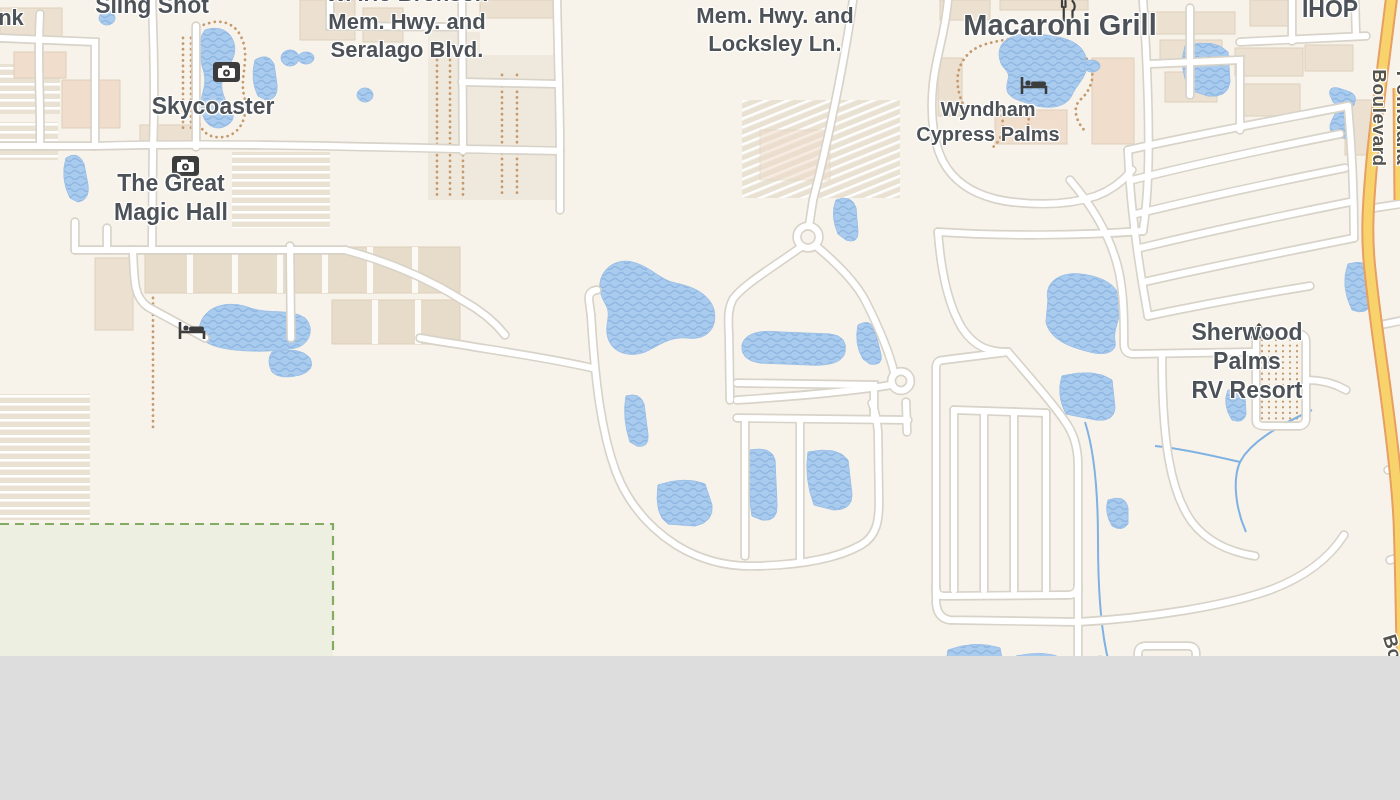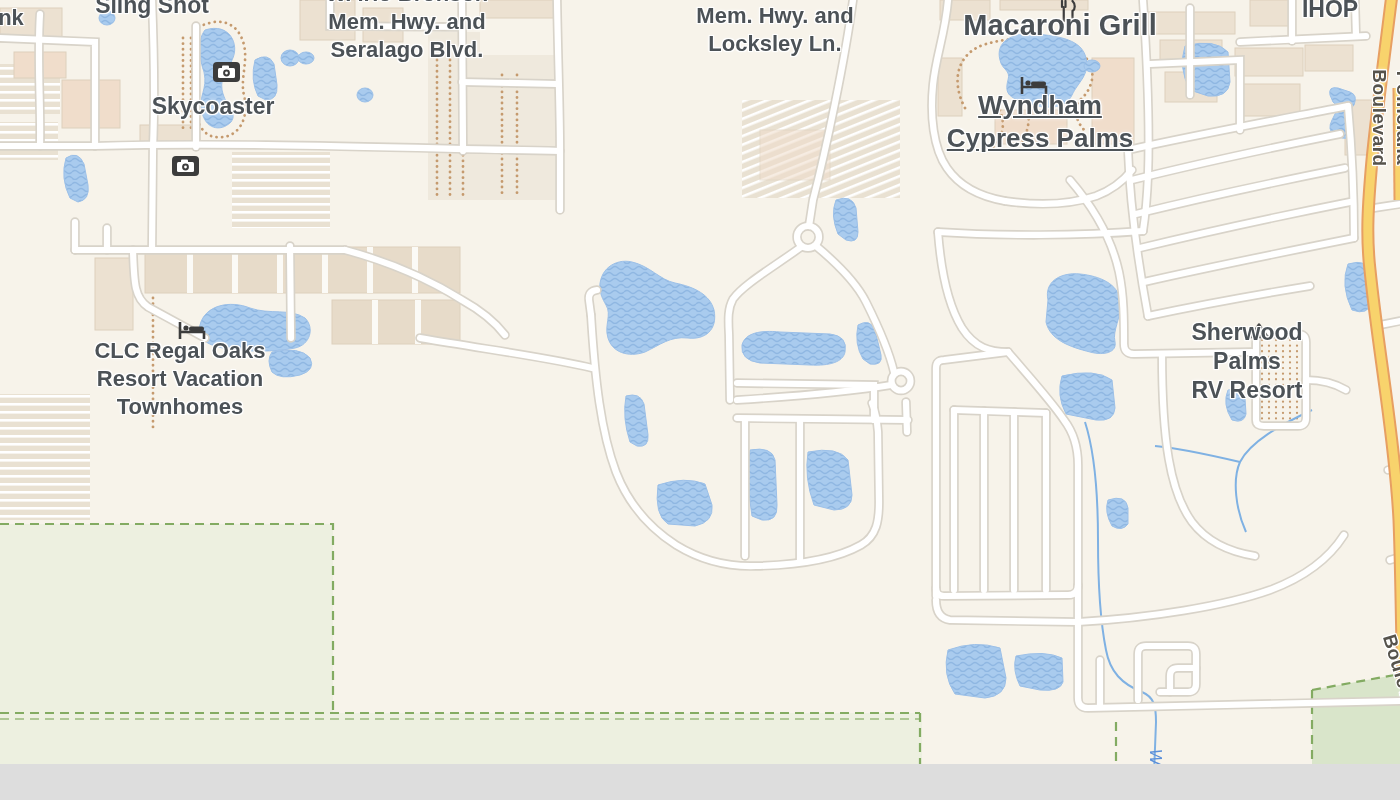--- a/index.html
+++ b/index.html
@@ -1,16 +1,16 @@
 <!DOCTYPE html>
 <html><head>
 <meta charset="utf-8">
 <style>
   html,body{margin:0;padding:0;background:#ddd;}
-  .map{position:relative;width:1400px;height:764px;overflow:hidden;background:var(--bg,#f7f3ea);
+  .map{position:relative;width:1400px;height:656px;overflow:hidden;background:var(--bg,#f7f3ea);
        font-family:"Liberation Sans","DejaVu Sans",sans-serif;}
   .map svg{position:absolute;left:0;top:0;}
   .layer{position:absolute;left:0;top:0;width:100%;height:100%;pointer-events:none;}
   .lbl{position:absolute;transform:translate(-50%,-50%);white-space:pre-line;text-align:center;
        font-weight:600;line-height:1.27;
        text-shadow:0 1px 0 #fff,0 -1px 0 #fff,1px 0 0 #fff,-1px 0 0 #fff,1px 1px 0 #fff,
                    -1px -1px 0 #fff,1px -1px 0 #fff,-1px 1px 0 #fff,0 0 4px #fff;}
   .lbl.poi{color:var(--poi,#4c5257);}
   .lbl.road{color:var(--roadlbl,#56534c);font-weight:600;letter-spacing:.5px;}
   .lbl.water{color:var(--waterlbl,#5b8fd9);font-style:italic;font-weight:400;letter-spacing:7px;
@@ -319,31 +319,30 @@
             <path d="M5,14 L13,2.5 L21,14 Z" stroke-width="2.4" stroke-linejoin="round"></path>
             <path d="M2,14.8 L24,14.8" stroke-width="3"></path>
           </g>
         </svg>
       </div>
     </div>
   <div class="layer" id="labels">
       <div class="lbl poi" style="left: 11px; top: 18px; font-size: 22px; transform: translate(-50%, -50%);">nk</div>
       <div class="lbl poi" style="left: 152px; top: 6px; font-size: 23px; transform: translate(-50%, -50%);">Sling Shot</div>
       <div class="lbl poi" style="left: 213px; top: 91px; font-size: 23px; transform: translate(-50%, -50%); margin-top: 16px;">Skycoaster</div>
-      <div class="lbl poi" style="left: 180px; top: 379px; font-size: 22px; transform: translate(-50%, -50%);">CLC Regal Oaks
-Resort Vacation
-Townhomes</div>
+      <div class="lbl poi" style="left: 171px; top: 198px; font-size: 23px; transform: translate(-50%, -50%);">The Great
+Magic Hall</div>
       <div class="lbl poi" style="left: 407px; top: 22px; font-size: 22px; transform: translate(-50%, -50%);">W. Irlo Bronson
 Mem. Hwy. and
 Seralago Blvd.</div>
       <div class="lbl poi" style="left: 775px; top: 16px; font-size: 22px; transform: translate(-50%, -50%);">W. Irlo Bronson
 Mem. Hwy. and
 Locksley Ln.</div>
       <div class="lbl poi" style="left: 1060px; top: 25px; font-size: 29px; transform: translate(-50%, -50%);">Macaroni Grill</div>
-      <div class="lbl poi" style="left: 1040px; top: 122px; font-size: 26px; transform: translate(-50%, -50%); text-decoration: underline;">Wyndham
+      <div class="lbl poi" style="left: 988px; top: 122px; font-size: 20px; transform: translate(-50%, -50%);">Wyndham
 Cypress Palms</div>
       <div class="lbl poi" style="left: 1330px; top: 10px; font-size: 23px; transform: translate(-50%, -50%);">IHOP</div>
       <div class="lbl poi" style="left: 1247px; top: 362px; font-size: 23px; transform: translate(-50%, -50%);">Sherwood Palms
 RV Resort</div>
       <div class="lbl road" style="left: 1391px; top: 118px; font-size: 19px; transform: translate(-50%, -50%) rotate(90deg);">Poinciana Boulevard</div>
       <div class="lbl road" style="left: 1414px; top: 678px; font-size: 19px; transform: translate(-50%, -50%) rotate(73deg);">Poinciana Boulevard</div>
       <div class="lbl water" style="left: 1155px; top: 782px; font-size: 17px; transform: translate(-50%, -50%) rotate(90deg);">West</div>
     </div>
 </div>
 

